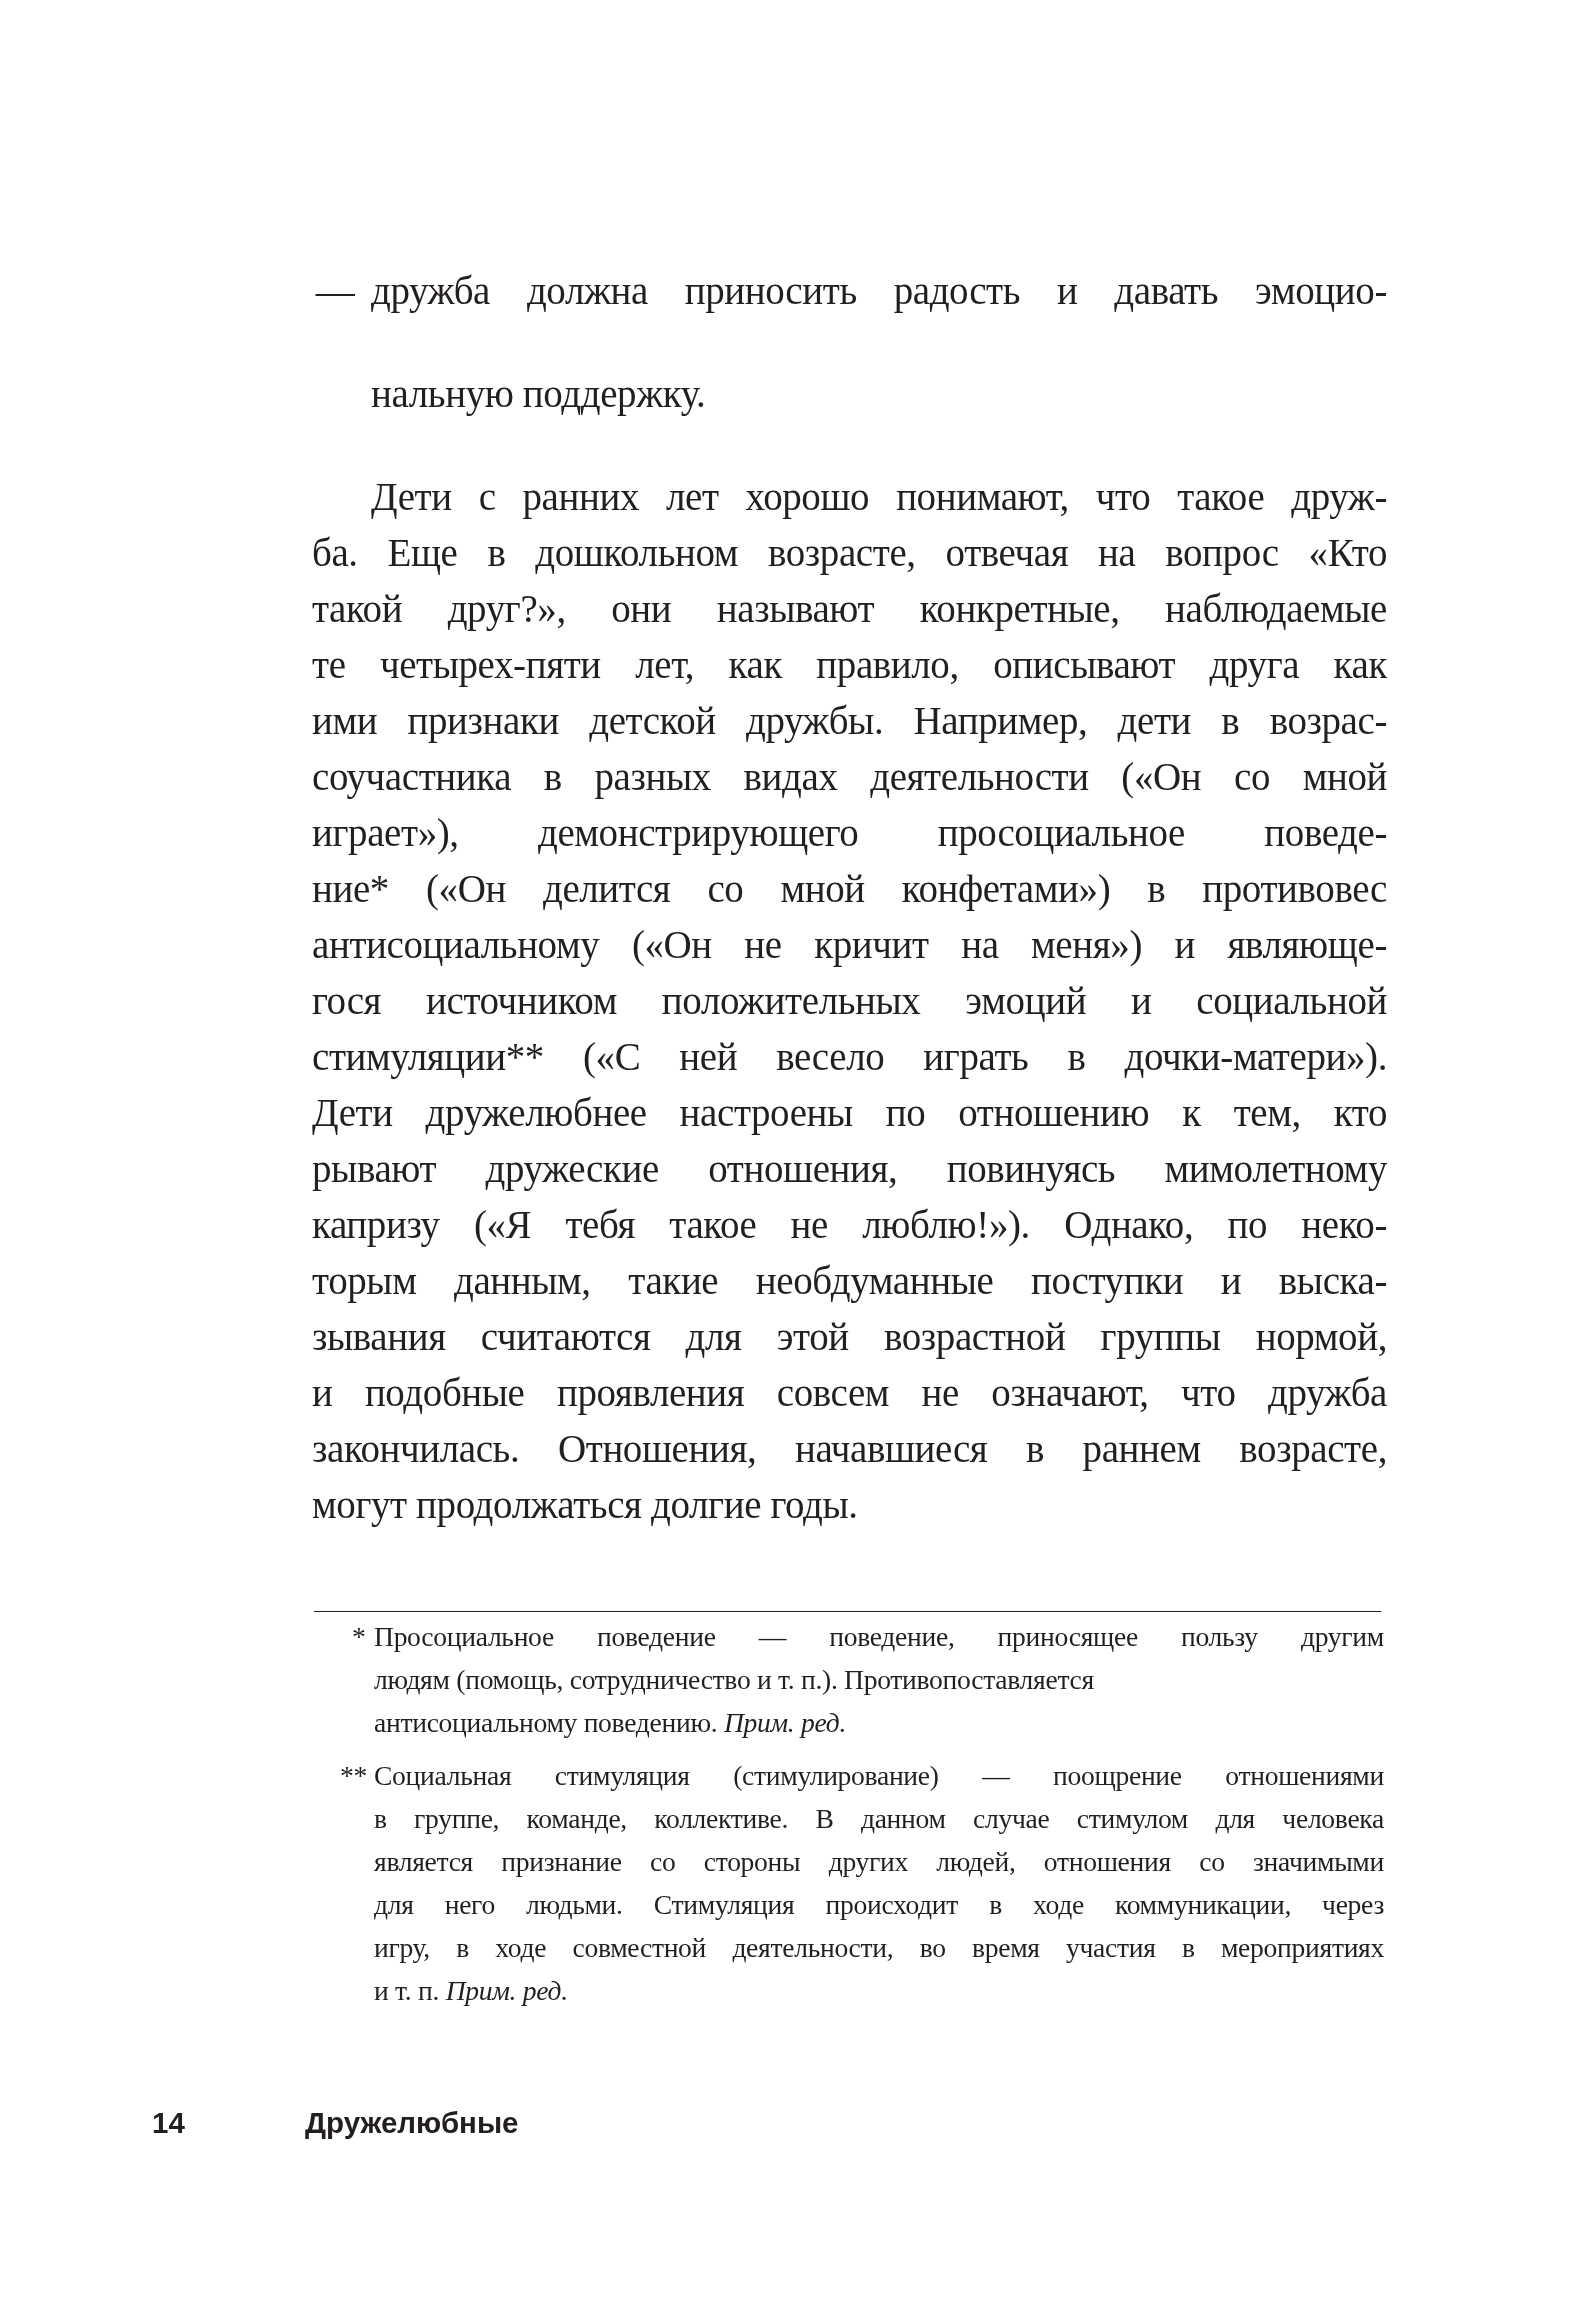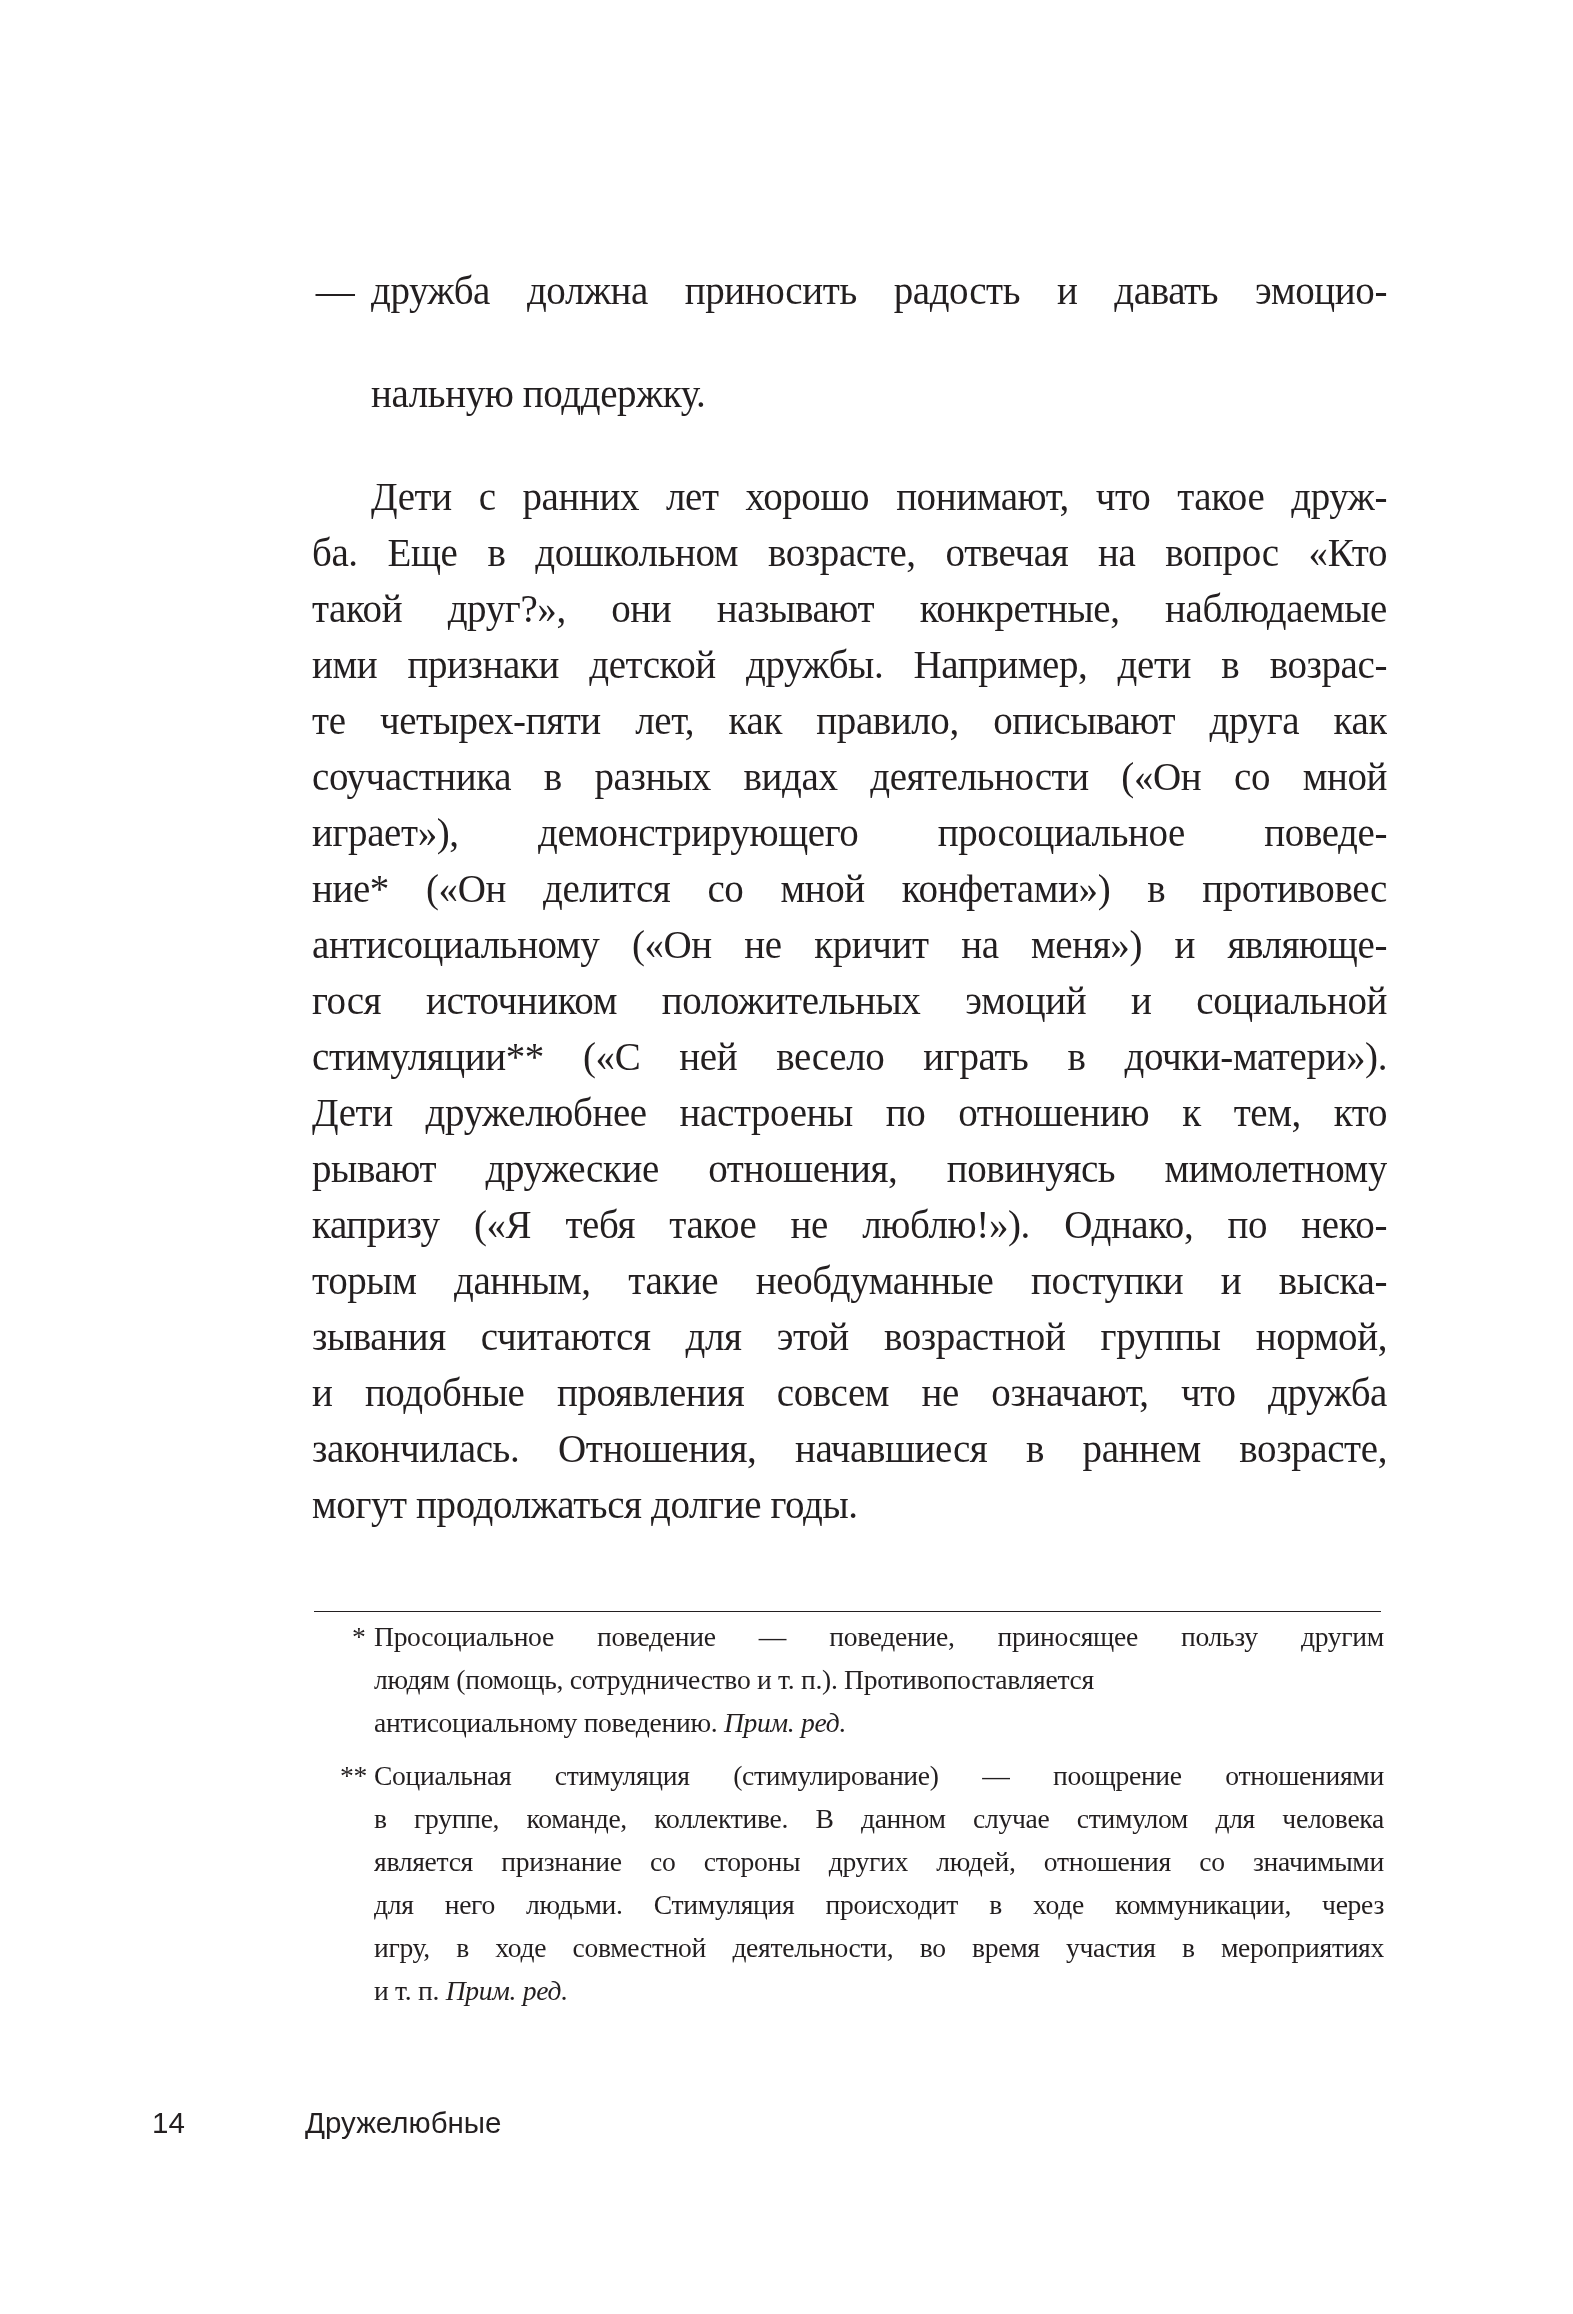--- a/index.html
+++ b/index.html
@@ -83,41 +83,42 @@
     .fn-mark.double { left: 26px; }
     .fn .line { height: 43px; }
     .italic { font-style: italic; }
     .folio {
       position: absolute;
       top: 2106px;
       font-family: "Liberation Sans", "DejaVu Sans", sans-serif;
       font-size: 29.5px;
       line-height: 34px;
       color: #231f20;
+      font-weight: bold;
     }
     .folio.page-num { left: 152px; }
     .folio.running-head { left: 305px; }
   </style>
 </head>
 <body>
 
 <div class="page">
 
   <div class="body-text">
     <div class="line just dash-line">
       <span class="dash">—</span>
       <span>дружба должна приносить радость и давать эмоцио-</span>
     </div>
     <div class="line indent-62">нальную поддержку.</div>
 
     <div class="line just indent-62">Дети с ранних лет хорошо понимают, что такое друж-</div>
     <div class="line just">ба. Еще в дошкольном возрасте, отвечая на вопрос «Кто</div>
     <div class="line just">такой друг?», они называют конкретные, наблюдаемые</div>
+    <div class="line just">те четырех-пяти лет, как правило, описывают друга как</div>
     <div class="line just">ими признаки детской дружбы. Например, дети в возрас-</div>
-    <div class="line just">те четырех-пяти лет, как правило, описывают друга как</div>
     <div class="line just">соучастника в разных видах деятельности («Он со мной</div>
     <div class="line just">играет»), демонстрирующего просоциальное поведе-</div>
     <div class="line just">ние* («Он делится со мной конфетами») в противовес</div>
     <div class="line just">антисоциальному («Он не кричит на меня») и являюще-</div>
     <div class="line just">гося источником положительных эмоций и социальной</div>
     <div class="line just">стимуляции** («С ней весело играть в дочки-матери»).</div>
     <div class="line just">Дети дружелюбнее настроены по отношению к тем, кто</div>
     <div class="line just">рывают дружеские отношения, повинуясь мимолетному</div>
     <div class="line just">капризу («Я тебя такое не люблю!»). Однако, по неко-</div>
     <div class="line just">торым данным, такие необдуманные поступки и выска-</div>

